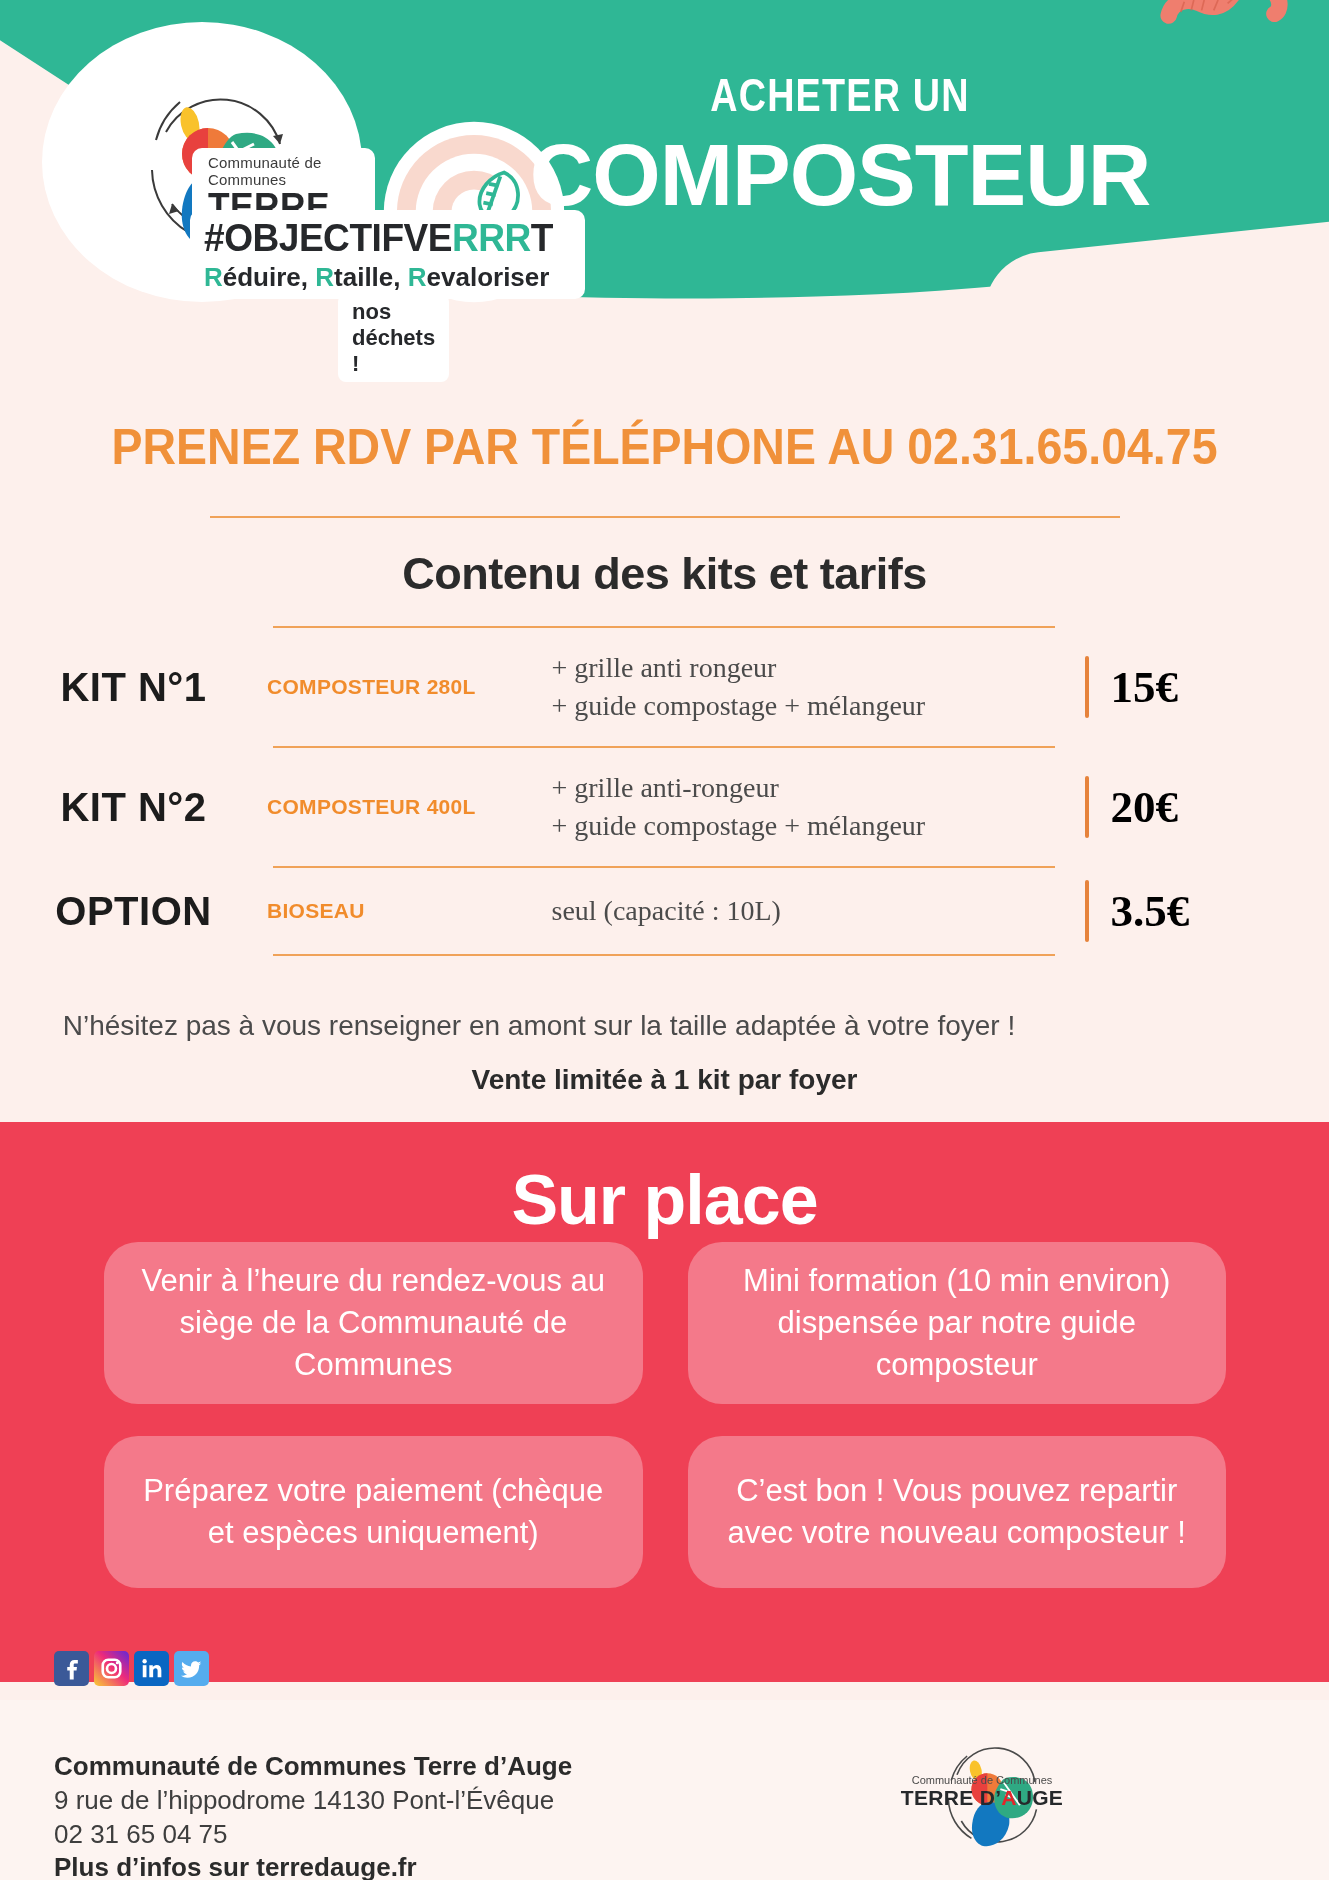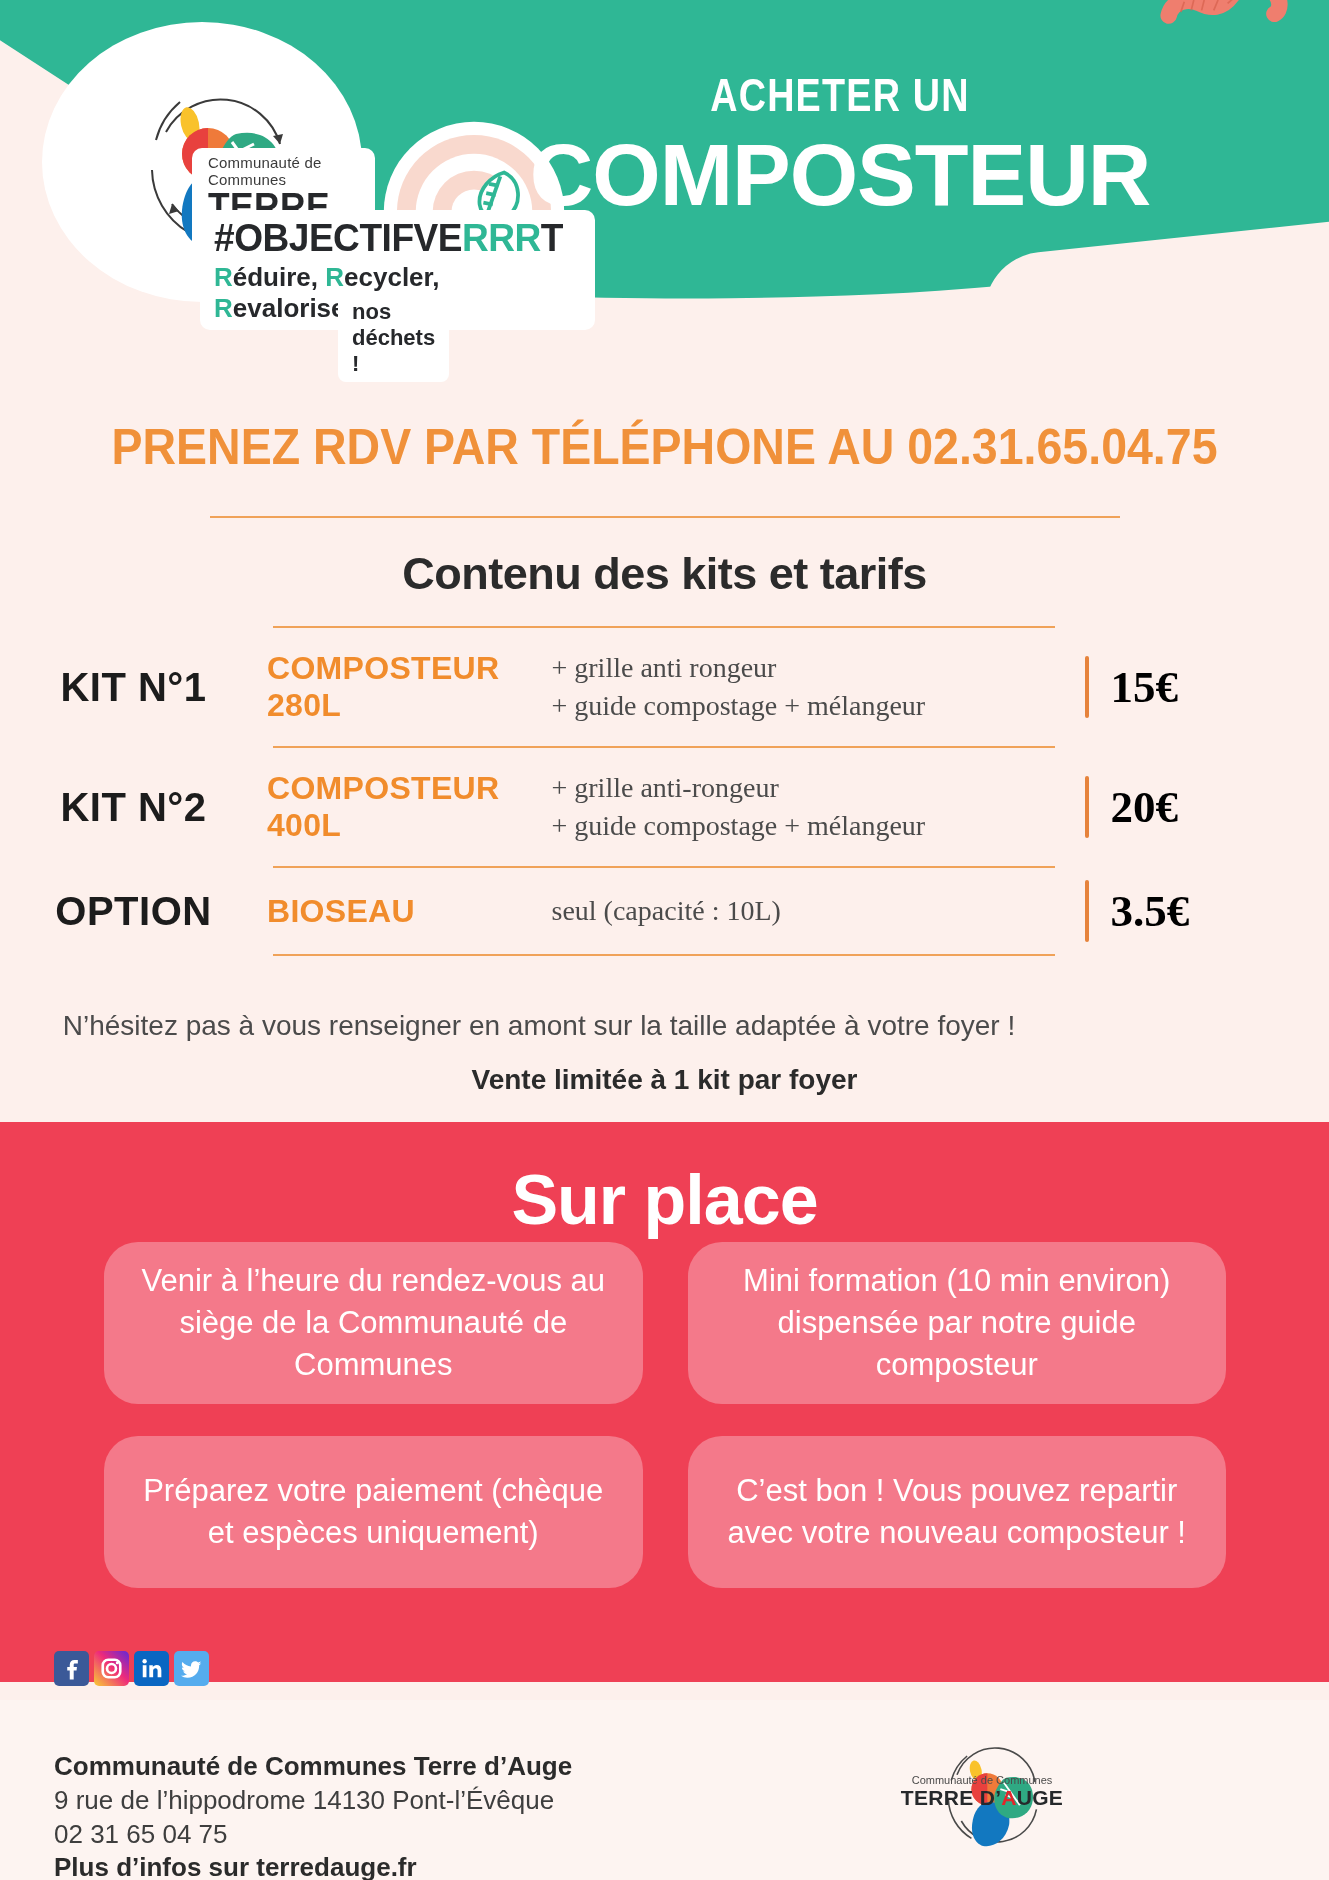--- a/index.html
+++ b/index.html
@@ -76,21 +76,21 @@
   .logo-cc{font-size:15px;color:#3b3b3b;letter-spacing:.2px;font-weight:400;}
   .logo-terre{
     font-size:38px;font-weight:700;color:#26282b;letter-spacing:.5px;
     line-height:1.05;
     font-family:"Liberation Sans Narrow","Liberation Sans",sans-serif;
     transform:scaleX(.93);transform-origin:left center;
   }
   .logo-terre .red-a{color:#e3262b;}
 
   .hash-card{
-    position:absolute;left:158px;top:188px;
+    position:absolute;left:148px;top:188px;
     background:#ffffff;border-radius:10px;
     padding:6px 14px 6px 14px;z-index:7;
   }
   .hash-line{
     font-size:39px;font-weight:700;color:#26282b;letter-spacing:-.5px;
     font-family:"Liberation Sans Narrow","Liberation Sans",sans-serif;
     transform:scaleX(.95);transform-origin:left center;
   }
   .hash-line .grn{color:#2fb795;}
   .sub-line{
@@ -135,21 +135,21 @@
   .tsep{
     height:2px;background:#f0a258;margin-left:273px;width:782px;
   }
   .c-kit{
     width:273px;text-align:center;
     font-size:40px;font-weight:700;color:#1c1c1c;letter-spacing:.5px;
     font-family:"Liberation Sans Narrow","Liberation Sans",sans-serif;
   }
   .c-prod{
     width:250px;
-    font-size:32px;font-weight:700;color:#f18c2c;letter-spacing:.3px;
+    font-size:21px;font-weight:700;color:#f18c2c;letter-spacing:.3px;
     font-family:"Liberation Sans Narrow","Liberation Sans",sans-serif;
   }
   .c-desc{
     width:545px;
     font-size:28px;color:#4b4b4b;line-height:1.34;
     font-family:Liberation Serif, serif;
     margin-left:40px;
   }
   .c-price{
     width:250px;display:flex;align-items:center;gap:22px;
@@ -281,21 +281,21 @@
       </g>
     </svg>
 
     <div class="logo-text-card">
       <div class="logo-cc">Communauté de Communes</div>
       <div class="logo-terre"><span>TERRE D</span><span>’</span><span class="red-a">A</span><span>UGE</span></div>
     </div>
 
     <div class="hash-card">
       <div class="hash-line"><span>#OBJECTIFVE</span><span class="grn">RRR</span><span>T</span></div>
-      <div class="sub-line"><span class="grn">R</span><span>éduire, </span><span class="grn">R</span><span>ecycler, </span><span class="grn">R</span><span>evaloriser</span></div>
+      <div class="sub-line"><span class="grn">R</span><span>éduire, </span><span class="grn">R</span><span>taille, </span><span class="grn">R</span><span>evaloriser</span></div>
     </div>
 
     <div class="dechets-card">nos déchets !</div>
   </div>
 
   <div class="title-block">
     <div class="title-small">ACHETER UN</div>
     <div class="title-big">COMPOSTEUR</div>
   </div>
   <svg class="worm" viewBox="0 0 150 60">

